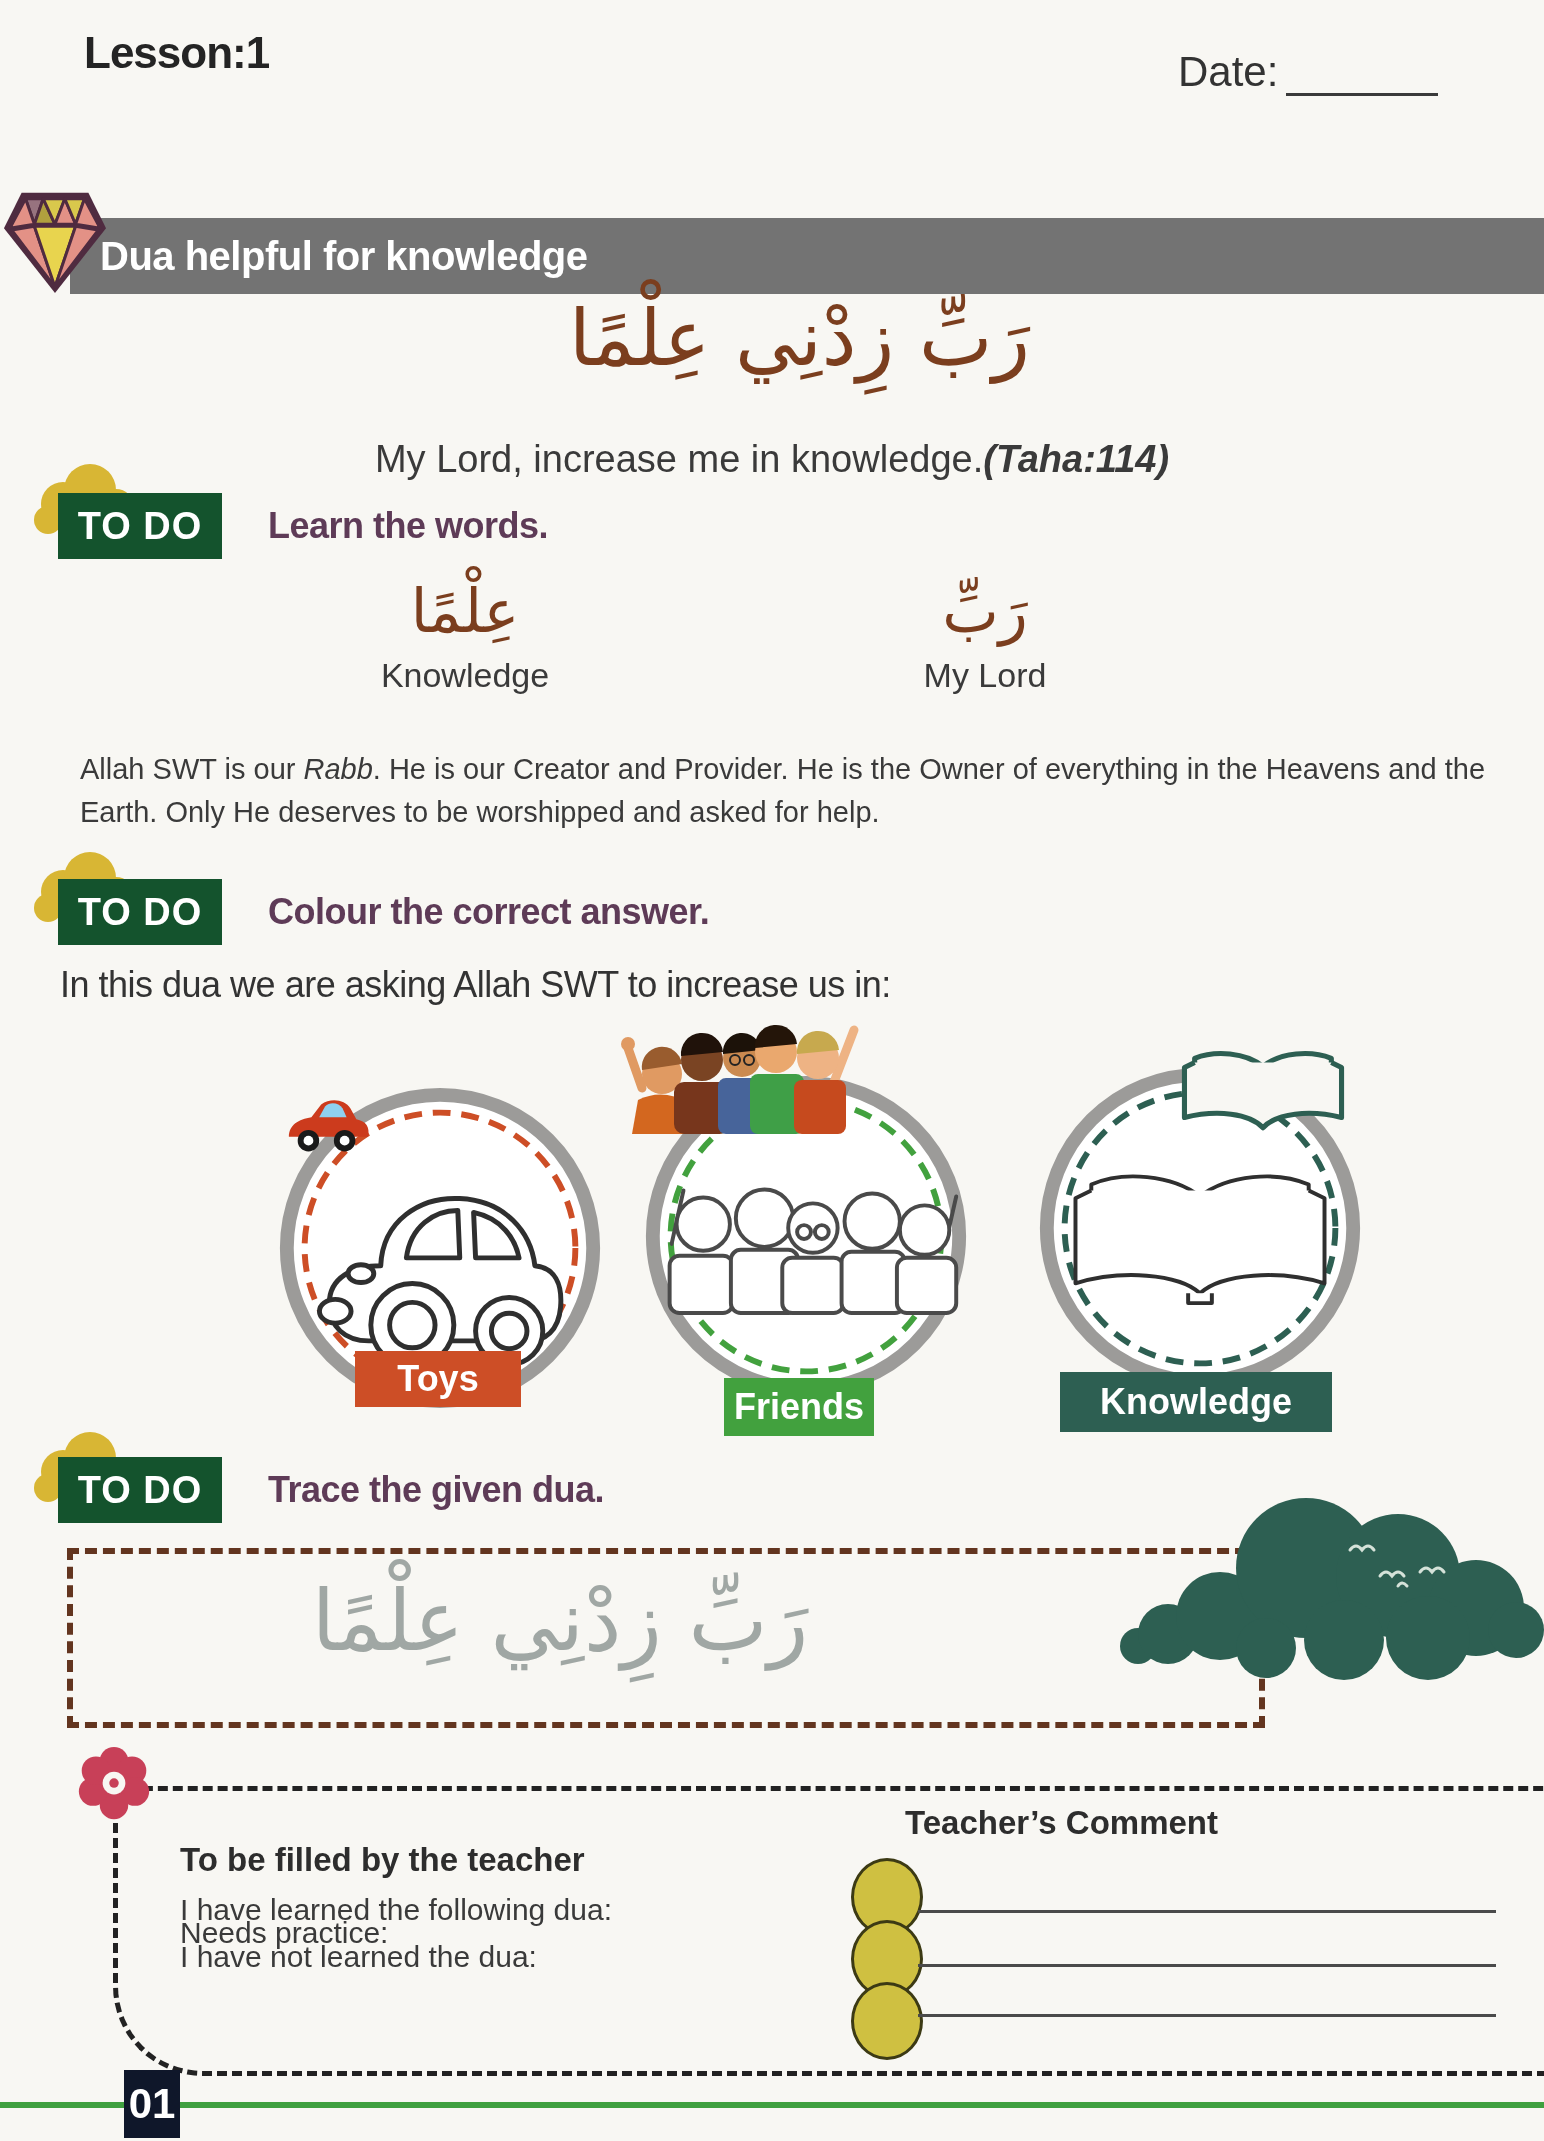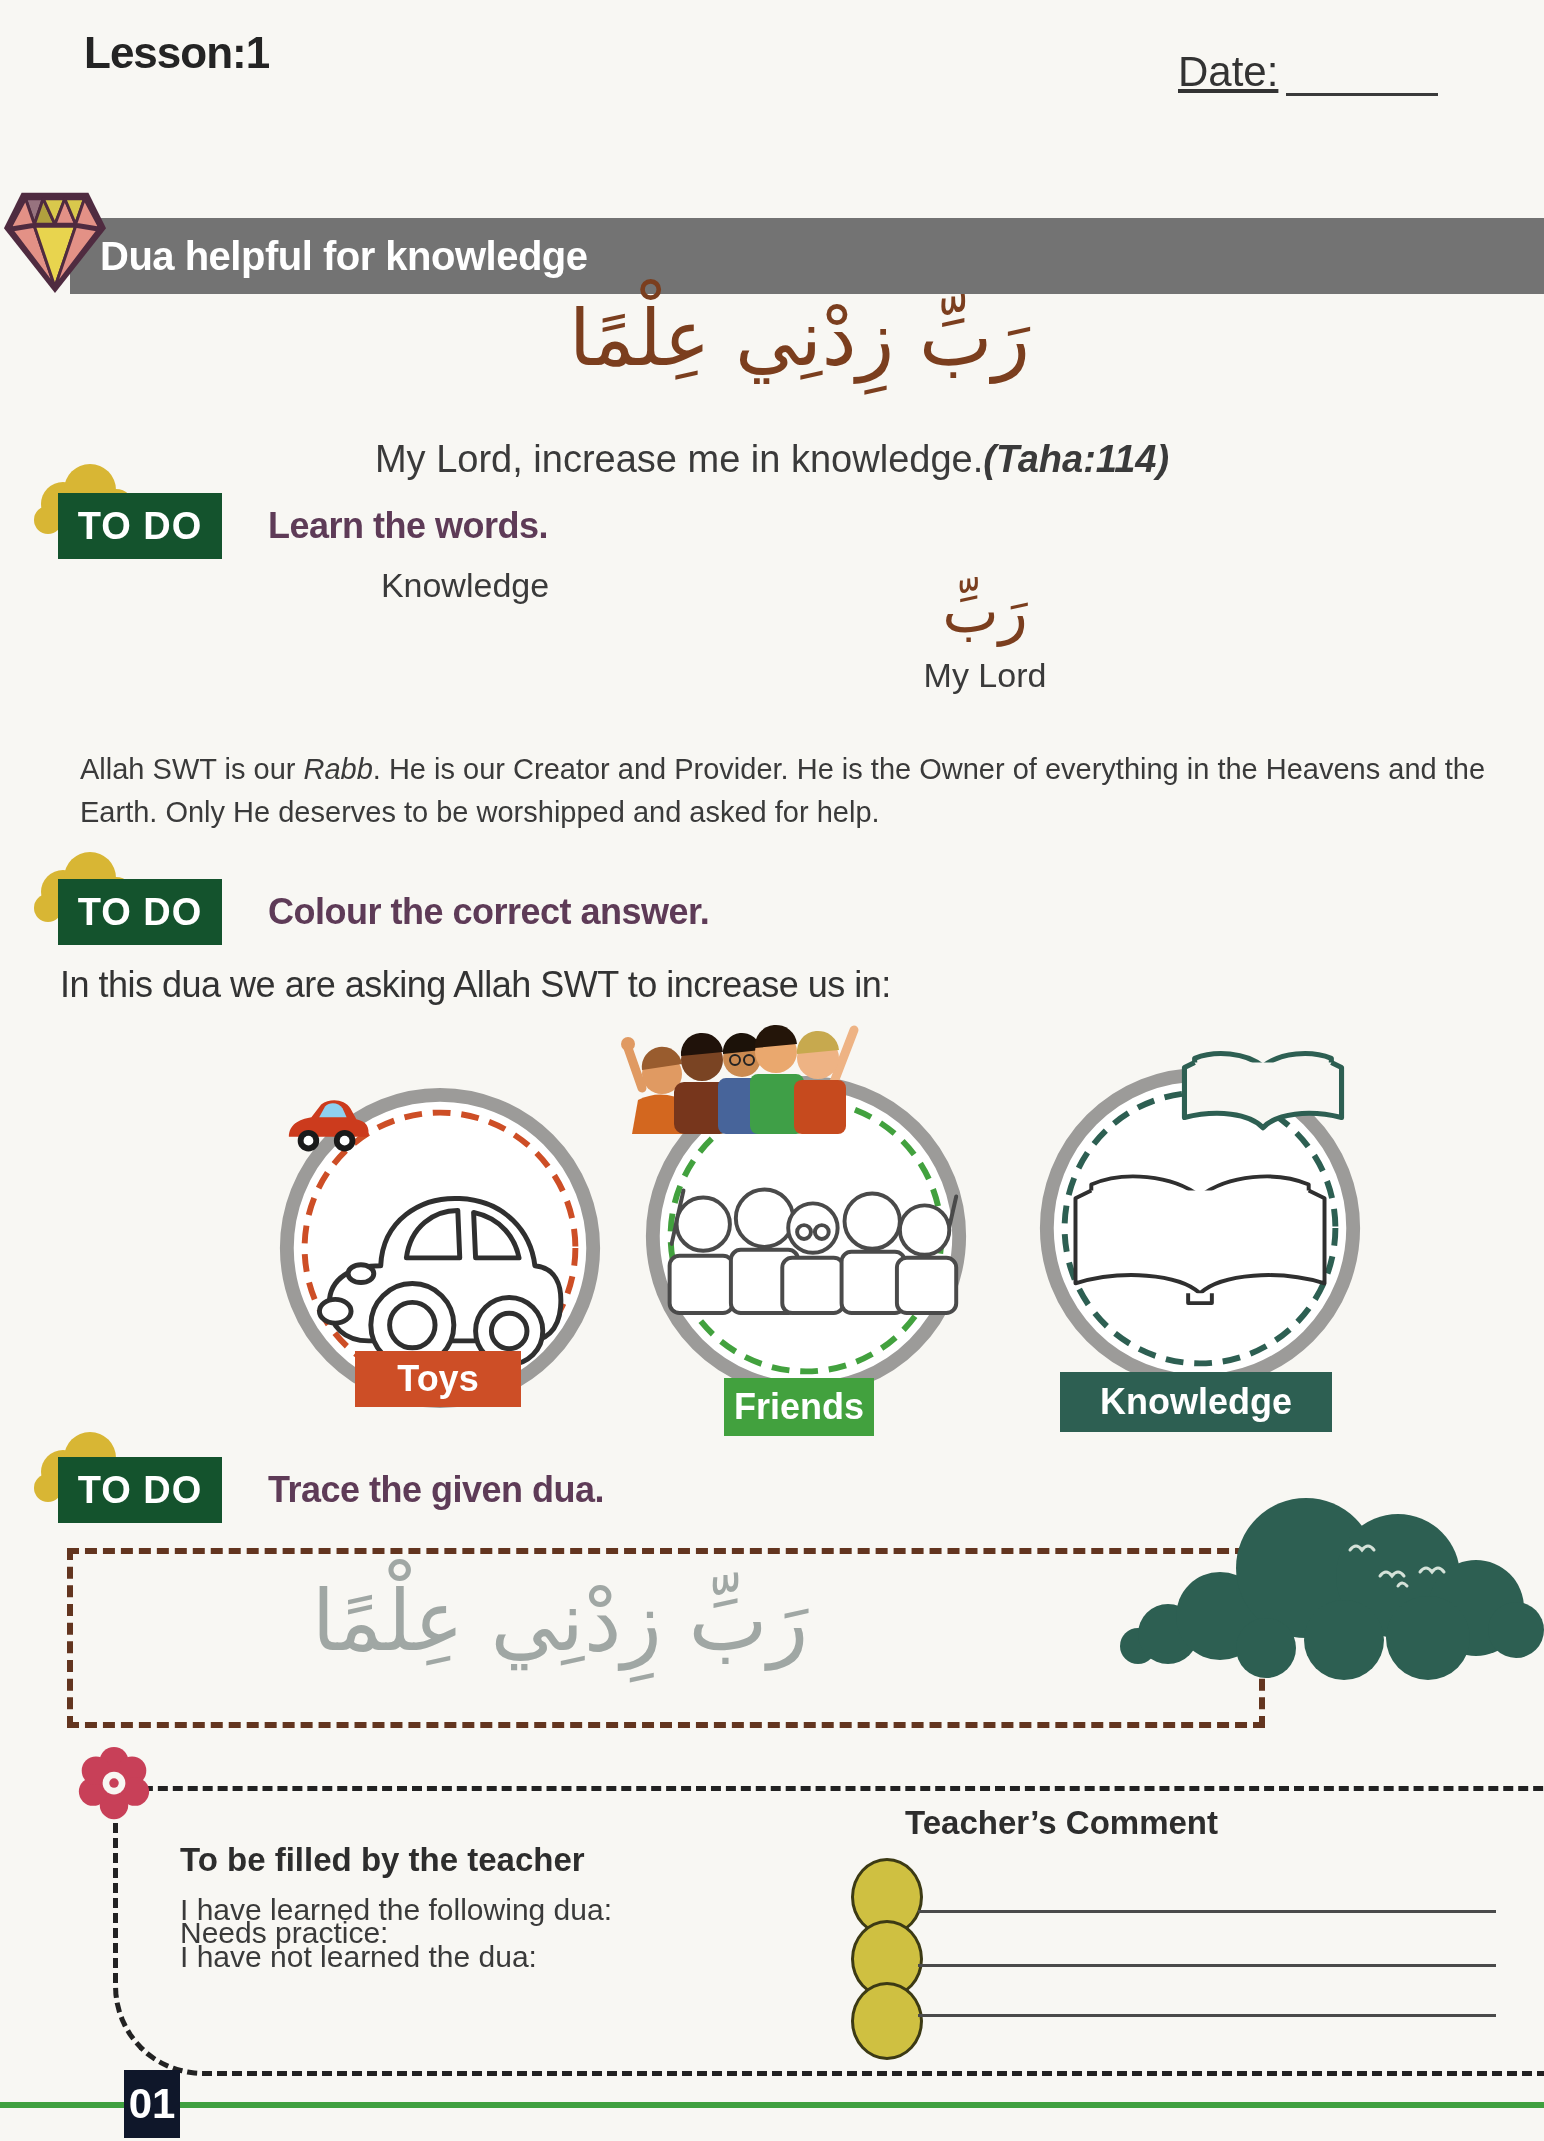--- a/index.html
+++ b/index.html
@@ -4,21 +4,21 @@
 <style>
   html,body{margin:0;padding:0;background:#e8e8e4;font-family:"Liberation Sans",sans-serif;}
   #page{position:relative;width:1544px;height:2141px;margin:0 auto;background:#f8f7f3;overflow:hidden;color:#3a3a3a;}
   .abs{position:absolute;}
   .arabic{font-family:"DejaVu Sans",sans-serif;direction:rtl;}
 
   
   .lesson-title{left:84px;top:28px;font-size:44px;font-weight:800;color:#242424;letter-spacing:-1px;}
   .classwork-badge{left:57px;top:84px;background:#4b9e3c;color:#fff;font-size:44px;font-weight:800;padding:8px 26px 12px 26px;letter-spacing:-1px;}
   .date-row{left:1178px;top:48px;display:flex;align-items:flex-end;}
-  .date-label{font-size:42px;color:#333;text-decoration:underline;}
+  .date-label{font-size:42px;color:#333;}
   .date-line{display:inline-block;width:152px;border-bottom:3px solid #3a3a3a;height:44px;margin-left:8px;}
 
   
   .banner{left:70px;top:218px;right:0;height:76px;background:#737373;display:flex;align-items:center;}
   .banner-title{color:#fff;font-size:40px;font-weight:800;padding-left:30px;letter-spacing:-.5px;}
   .gem{left:2px;top:176px;width:106px;height:124px;}
 
   
   .dua-arabic{left:0;right:0;top:284px;text-align:center;padding-left:55px;font-size:78px;color:#7b3e1e;line-height:1.4;}
   .dua-translation{left:0;right:0;top:438px;text-align:center;font-size:38px;color:#3a3a3a;}
@@ -106,20 +106,21 @@
         <circle cx="55" cy="66" r="20"></circle>
         <circle cx="86" cy="72" r="13"></circle>
       </g>
   </svg>
   <div class="abs todo-row" style="left:58px;top:492px;">
     <div class="todo-badge">TO DO</div>
     <div class="todo-instruction">Learn the words.</div>
   </div>
 
   <div class="abs word-col" style="left:300px;top:566px;">
+    <div class="word-arabic arabic" dir="rtl">عِلْمًا</div>
     <div class="word-meaning">Knowledge</div>
   </div>
   <div class="abs word-col" style="left:820px;top:566px;">
     <div class="word-arabic arabic" dir="rtl">رَبِّ</div>
     <div class="word-meaning">My Lord</div>
   </div>
 
   <div class="abs paragraph">
     <span>Allah SWT is our </span><span class="it">Rabb</span><span>. He is our Creator and Provider. He is the Owner of everything in the Heavens and the Earth. Only He deserves to be worshipped and asked for help.</span>
   </div>

